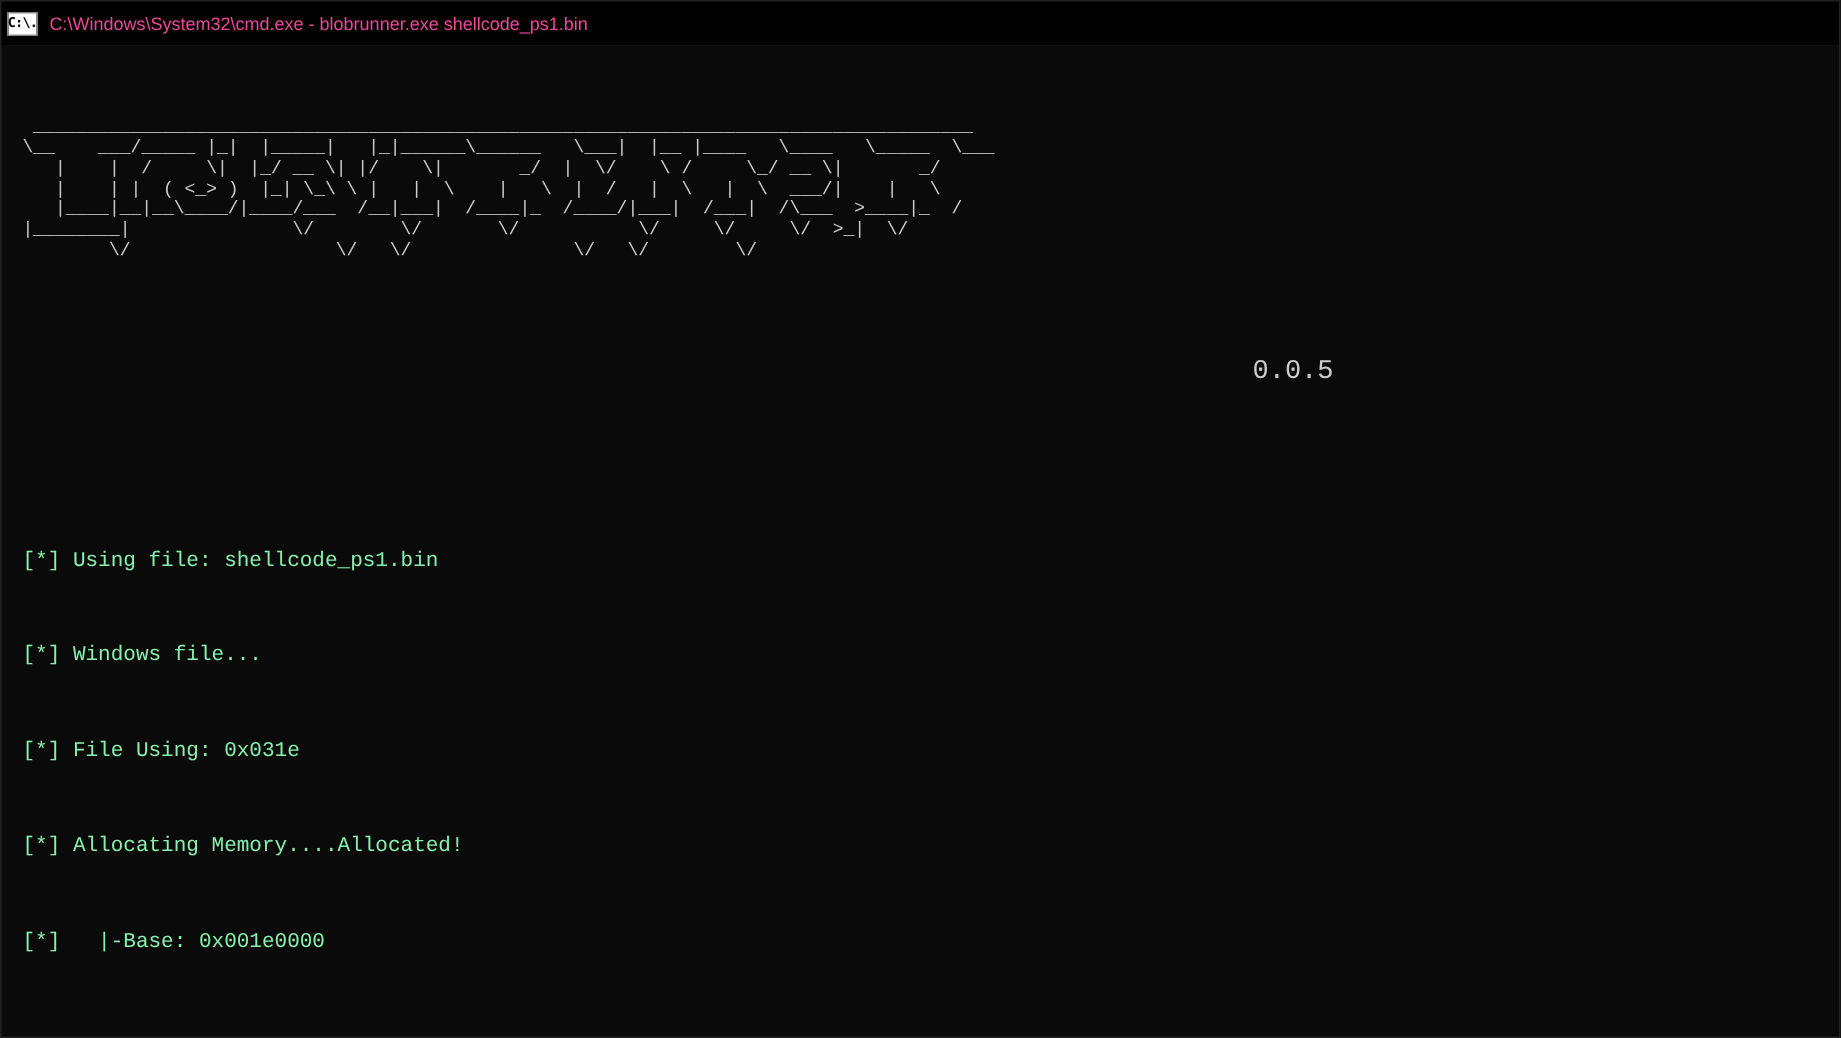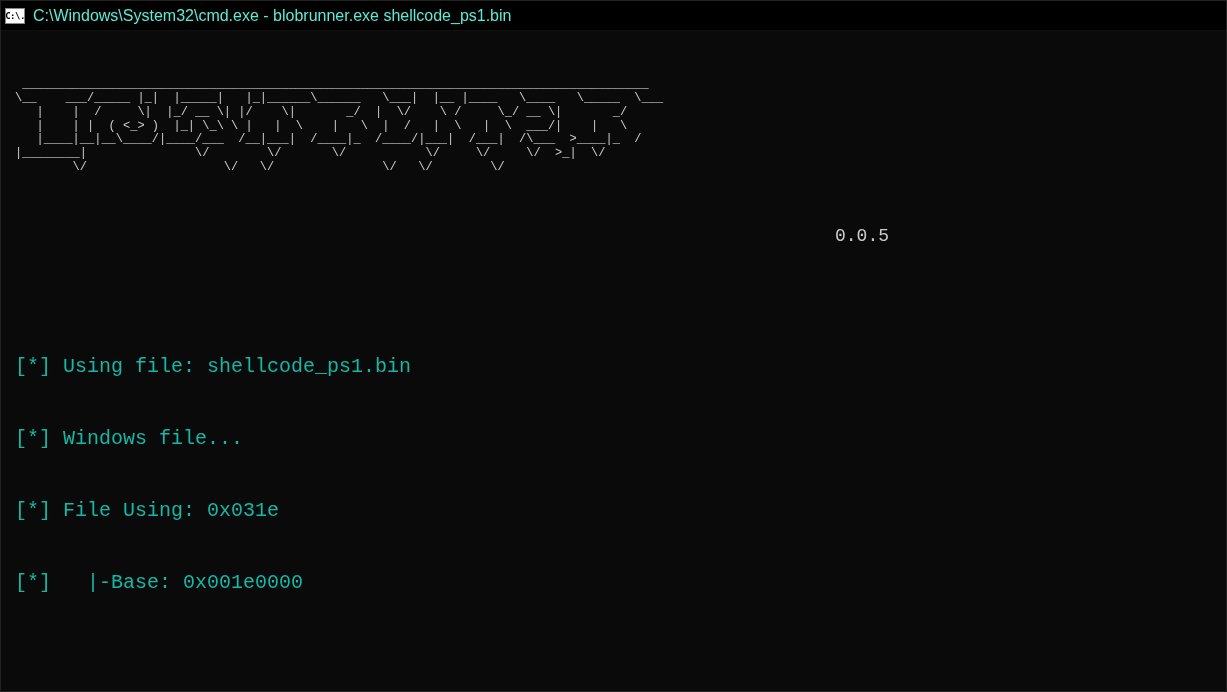--- a/index.html
+++ b/index.html
@@ -32,22 +32,22 @@
       font-weight: bold;
       display: inline-flex;
       align-items: center;
       justify-content: center;
       margin-right: 8px;
       border: 1px solid #888;
       font-family: Consolas, monospace;
       letter-spacing: -0.5px;
     }
     .title-text {
-      color: #5eead4;
-      font-size: 16px;
+      color: #ec4899;
+      font-size: 12px;
       font-family: 'Segoe UI', Arial, sans-serif;
       font-weight: 400;
     }
     .terminal {
       padding: 4px 14px;
       color: #ccc;
       font-size: 18px;
       line-height: 1.2;
       white-space: pre;
       font-family: Consolas, 'Courier New', monospace;
@@ -56,27 +56,27 @@
       font-size: 12px;
       line-height: 1.15;
       color: #ccc;
       white-space: pre;
       font-family: Consolas, 'Courier New', monospace;
       letter-spacing: 0;
     }
     .version {
       color: #ccc;
       padding-left: 820px;
-      margin-top: 8px;
+      margin-top: 20px;
       margin-bottom: 18px;
       font-size: 18px;
     }
     .output-line {
-      color: #14b8a6;
-      font-size: 20px;
+      color: #86efac;
+      font-size: 14px;
       line-height: 1.45;
       white-space: pre;
     }
   </style>
 </head>
 <body>
 
 <div class="titlebar">
   <span class="icon-box">C:\.</span>
   <span class="title-text">C:\Windows\System32\cmd.exe - blobrunner.exe  shellcode_ps1.bin</span>
@@ -88,19 +88,20 @@
    |    |  /     \|  |_/ __ \| |/    \|       _/  |  \/    \ /     \_/ __ \|       _/
    |    | |  ( &lt;_&gt; )  |_| \_\ \ |   |  \    |   \  |  /   |  \   |  \  ___/|    |   \
    |____|__|__\____/|____/___  /__|___|  /____|_  /____/|___|  /___|  /\___  &gt;____|_  /
 |________|               \/        \/       \/           \/     \/     \/  &gt;_|  \/
         \/                   \/   \/               \/   \/        \/</div>
   <div class="version">0.0.5</div>
   <div>
     <div class="output-line">[*] Using file: shellcode_ps1.bin</div>
     <div class="output-line">[*] Windows file...</div>
     <div class="output-line">[*] File Using: 0x031e</div>
+    <div class="output-line">[*] Allocating Memory....Allocated!</div>
     <div class="output-line">[*]   |-Base: 0x001e0000</div>
     
     
     
   </div>
   
 </div>
 
 </body></html>

